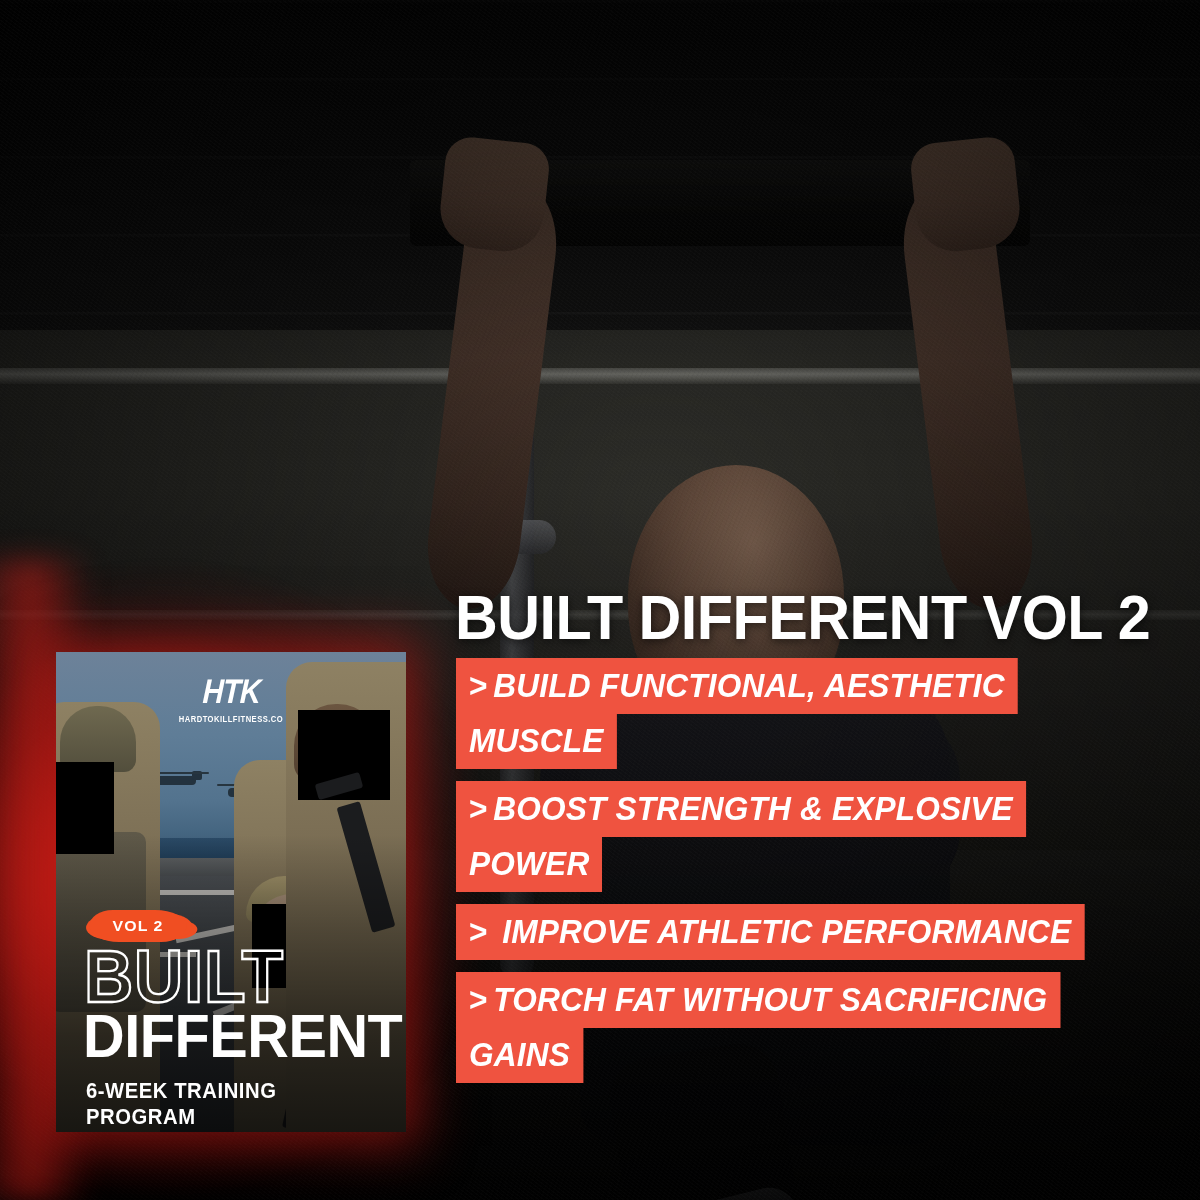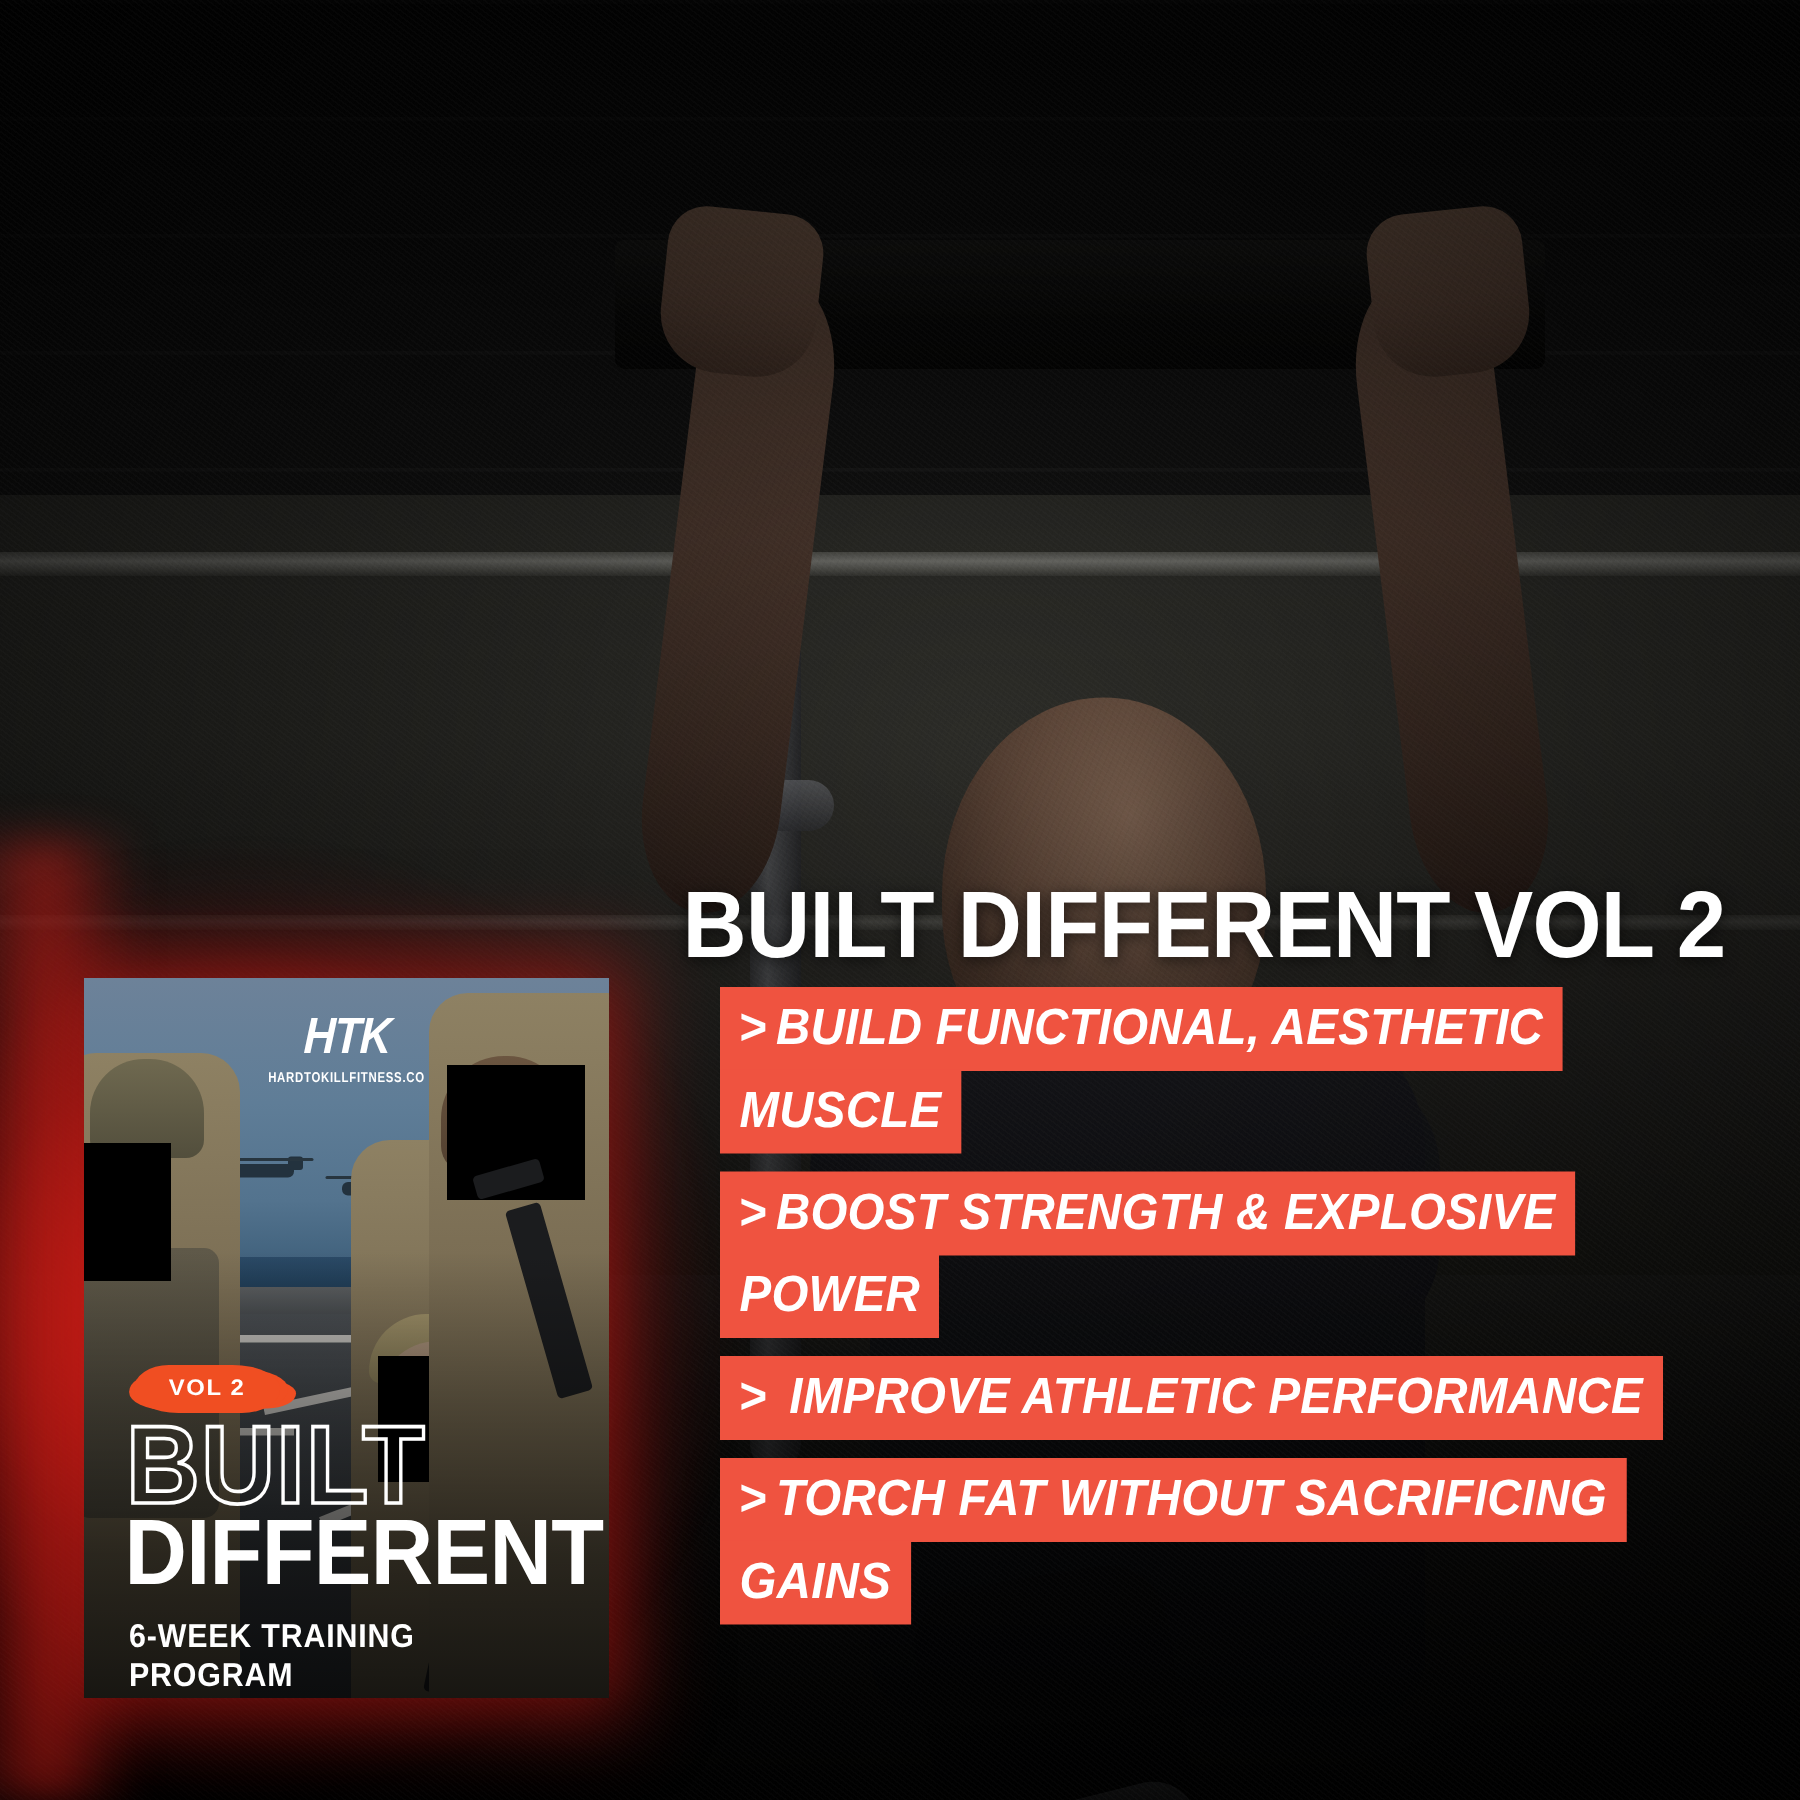--- a/index.html
+++ b/index.html
@@ -274,21 +274,21 @@
   .headline {
     position:absolute; left:455px; top:586px; z-index:12;
     color:#ffffff; font-weight:700;
     font-size:63px; line-height:1; letter-spacing:-0.5px;
     transform:scaleX(0.94); transform-origin:left center;
     white-space:nowrap;
     text-shadow:0 2px 10px rgba(0,0,0,.6);
   }
 
   .bullets {
-    position:absolute; left:480px; top:658px; width:720px; z-index:12;
+    position:absolute; left:456px; top:658px; width:720px; z-index:12;
   }
   .bullet {
     font-weight:700; font-style:italic;
     font-size:34px; line-height:1.62;
     letter-spacing:0.2px;
     color:#ffffff;
     transform:scaleX(0.93); transform-origin:left center;
     margin-bottom:13px;
   }
   .bullet .hl {

